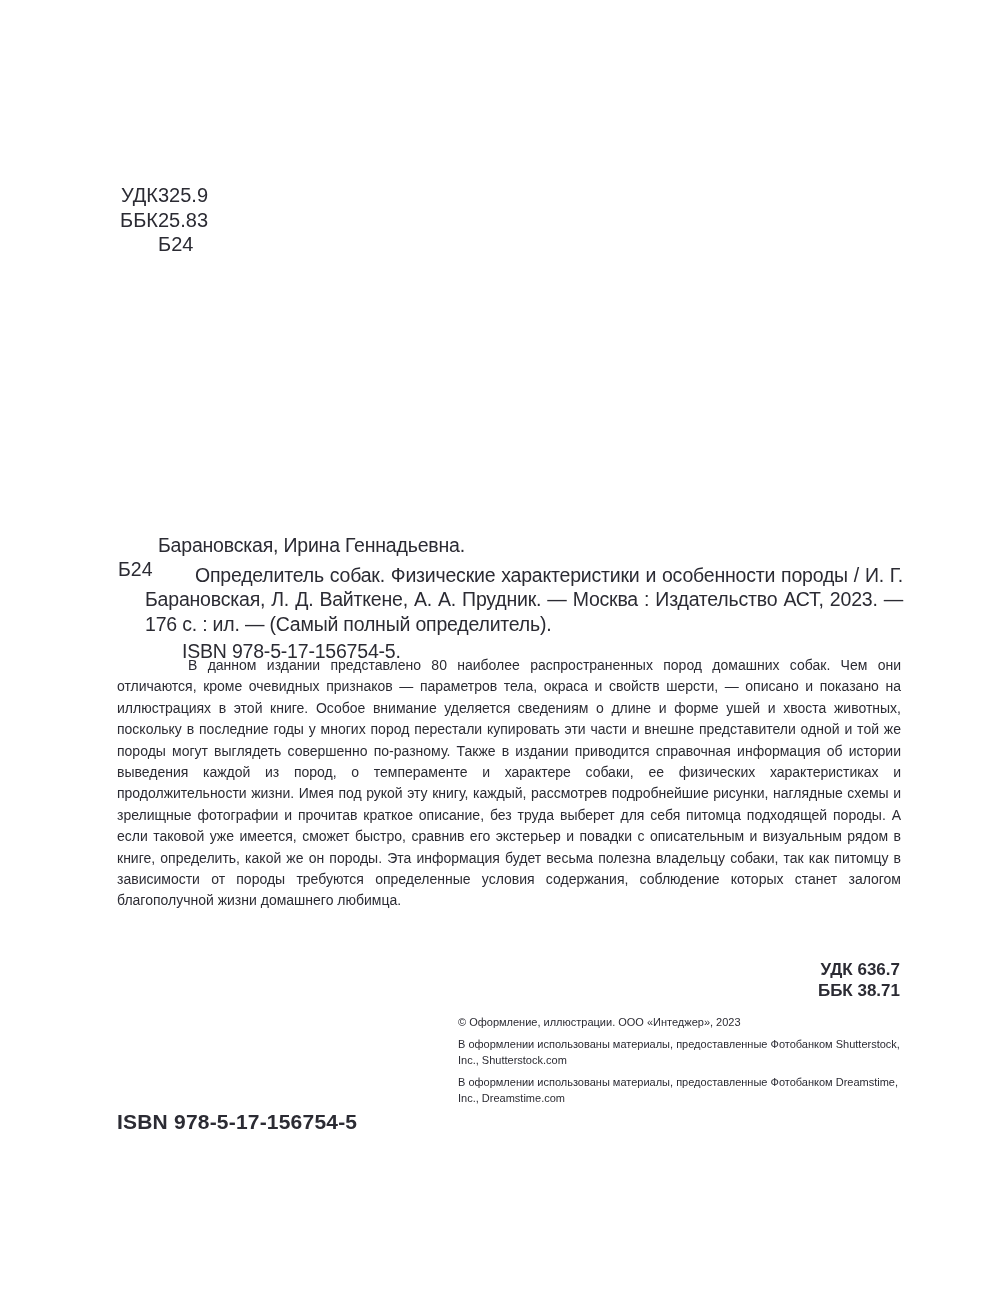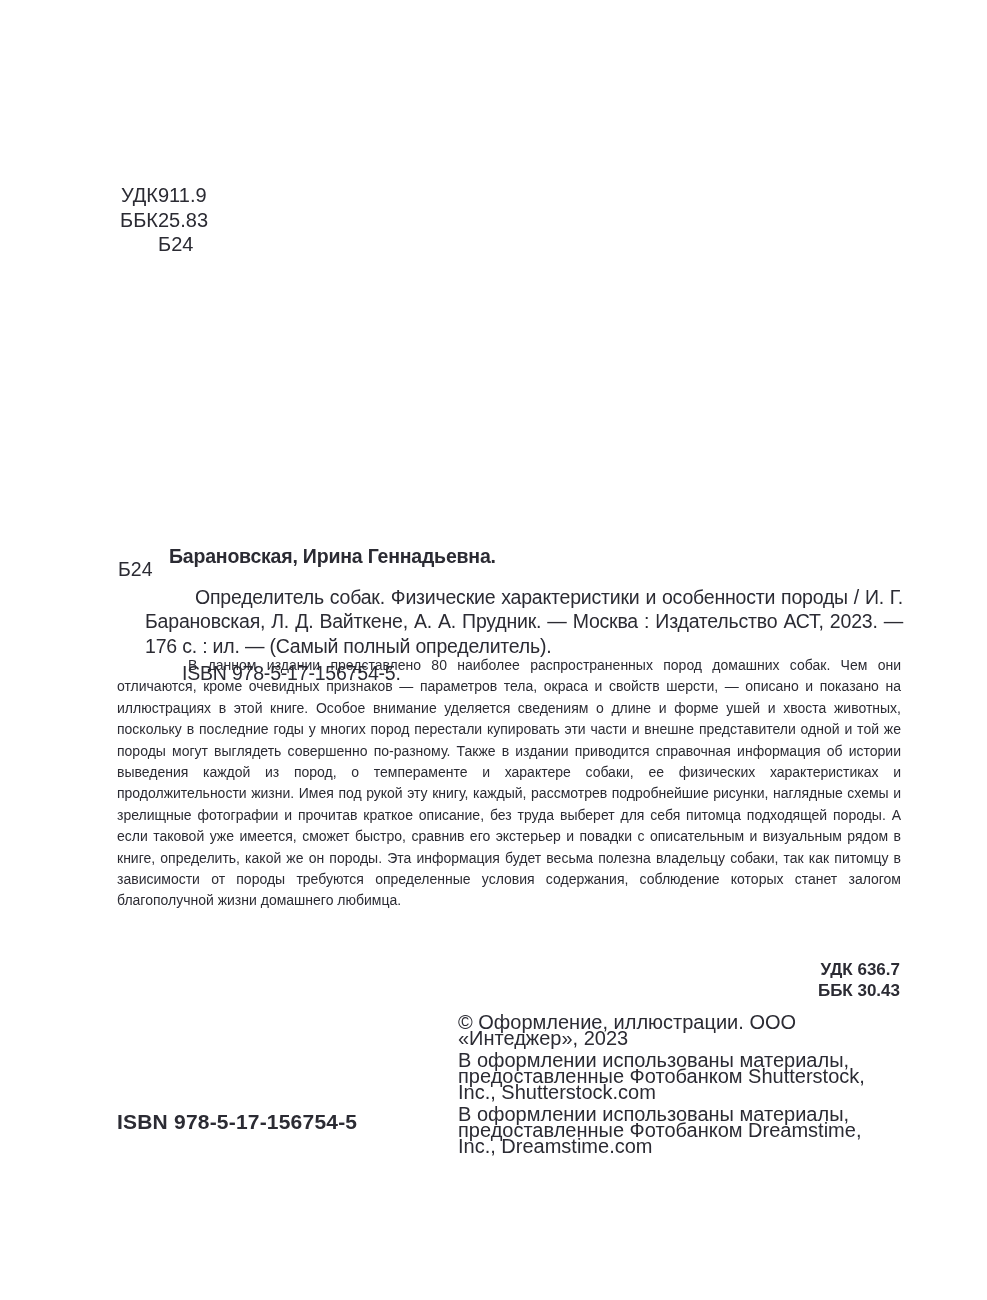--- a/index.html
+++ b/index.html
@@ -43,23 +43,23 @@
   .catalog-card {
     position: absolute;
     left: 133px;
     top: 528px;
     width: 770px;
     font-size: 19.5px;
     line-height: 24.6px;
     letter-spacing: -0.2px;
   }
   .card-heading {
-    margin: 16px;
+    margin: 5px;
     padding-left: 20px;
-    font-weight: bold;
+    font-weight: normal;
   }
   .card-desc {
     margin: 4px 0 0 12px;
     text-indent: 50px;
     text-align: justify;
   }
   .card-isbn {
     margin: 3px 0 0 0;
     padding-left: 49px;
   }
@@ -87,21 +87,21 @@
     font-size: 17px;
     line-height: 20.5px;
   }
 
   
   .copyright {
     position: absolute;
     left: 458px;
     top: 1015px;
     width: 442px;
-    font-size: 20px;
+    font-size: 11px;
     line-height: 15.8px;
   }
   .copyright p {
     margin: 0 0 6.5px 0;
   }
 
   
   .isbn-bottom {
     position: absolute;
     left: 117px;
@@ -111,21 +111,21 @@
     letter-spacing: 0.2px;
   }
 </style>
 </head>
 <body>
 
 <div class="page">
 
   <div class="top-index">
     <div>
-      <span class="idx-label">УДК</span><span class="idx-value">911.9</span>
+      <span class="idx-label">УДК</span><span class="idx-value">325.9</span>
     </div>
     <div>
       <span class="idx-label">ББК</span><span class="idx-value">25.83</span>
     </div>
     <div>
       <span class="idx-label"></span><span class="idx-value">Б24</span>
     </div>
   </div>
 
   <div class="margin-code">Б24</div>
@@ -133,21 +133,21 @@
   <div class="catalog-card">
     <p class="card-heading">Барановская, Ирина Геннадьевна.</p>
     <p class="card-desc">Определитель собак. Физические характеристики и особенности породы / И. Г. Барановская, Л. Д. Вайткене, А. А. Прудник. — Москва : Издательство АСТ, 2023. — 176 с. : ил. — (Самый полный определитель).</p>
     <p class="card-isbn">ISBN 978-5-17-156754-5.</p>
   </div>
 
   <p class="annotation">В данном издании представлено 80 наиболее распространенных пород домашних собак. Чем они отличаются, кроме очевидных признаков — параметров тела, окраса и свойств шерсти, — описано и показано на иллюстрациях в этой книге. Особое внимание уделяется сведениям о длине и форме ушей и хвоста животных, поскольку в последние годы у многих пород перестали купировать эти части и внешне представители одной и той же породы могут выглядеть совершенно по-разному. Также в издании приводится справочная информация об истории выведения каждой из пород, о темпераменте и характере собаки, ее физических характеристиках и продолжительности жизни. Имея под рукой эту книгу, каждый, рассмотрев подробнейшие рисунки, наглядные схемы и зрелищные фотографии и прочитав краткое описание, без труда выберет для себя питомца подходящей породы. А если таковой уже имеется, сможет быстро, сравнив его экстерьер и повадки с описательным и визуальным рядом в книге, определить, какой же он породы. Эта информация будет весьма полезна владельцу собаки, так как питомцу в зависимости от породы требуются определенные условия содержания, соблюдение которых станет залогом благополучной жизни домашнего любимца.</p>
 
   <div class="udk-right">
     <div>УДК 636.7</div>
-    <div>ББК 30.43</div>
+    <div>ББК 38.71</div>
   </div>
 
   <div class="copyright">
     <p>© Оформление, иллюстрации. ООО «Интеджер», 2023</p>
     <p>В оформлении использованы материалы, предоставленные Фотобанком Shutterstock, Inc., Shutterstock.com</p>
     <p>В оформлении использованы материалы, предоставленные Фотобанком Dreamstime, Inc., Dreamstime.com</p>
   </div>
 
   <div class="isbn-bottom">ISBN 978-5-17-156754-5</div>
 

